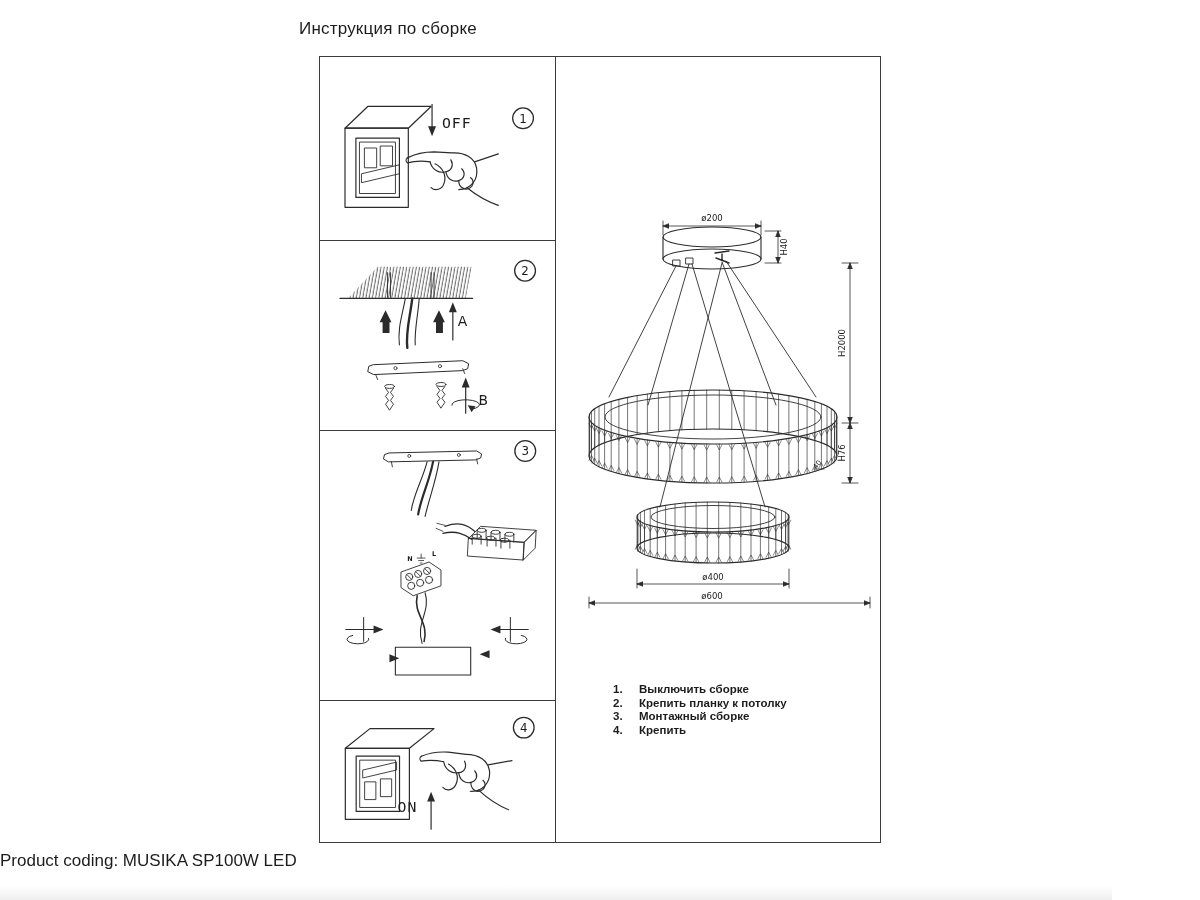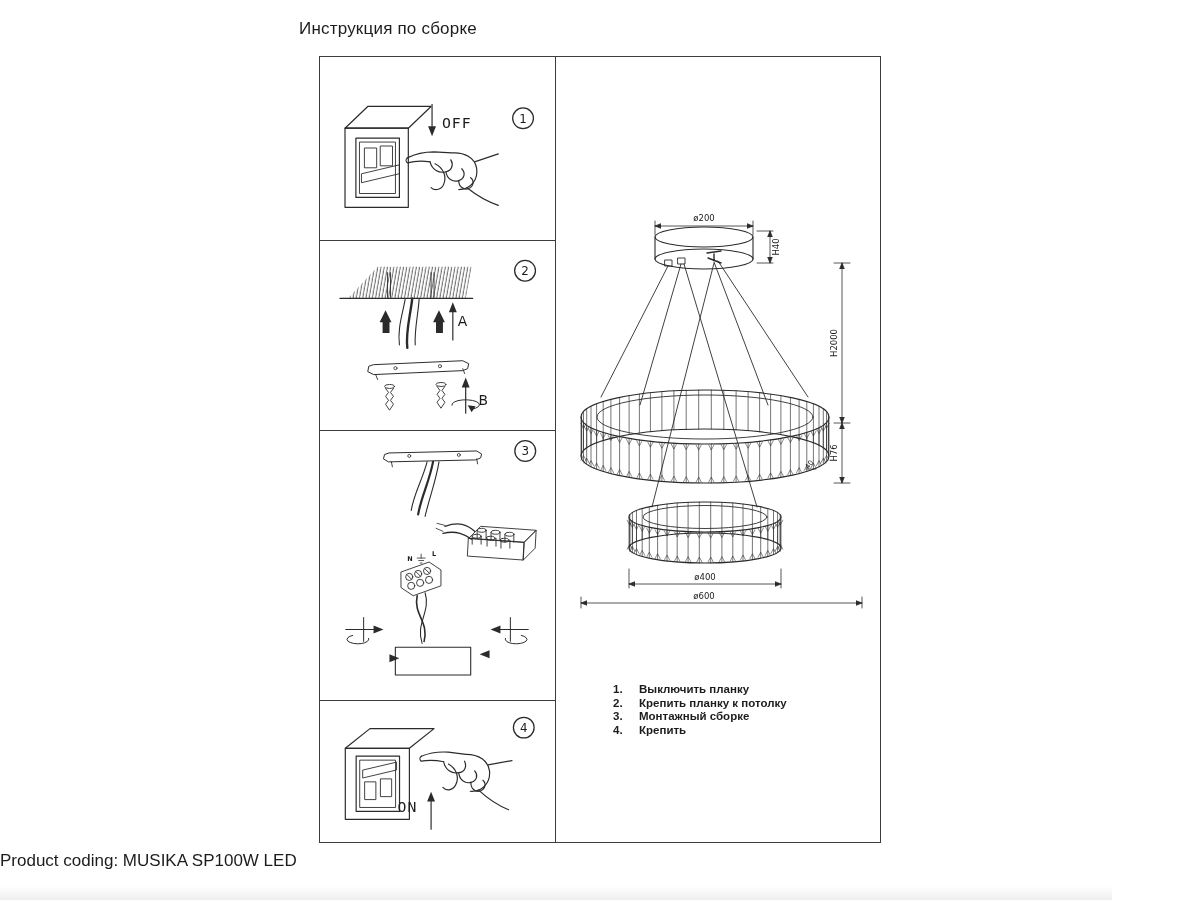--- a/index.html
+++ b/index.html
@@ -7,21 +7,21 @@
         font-family:"Liberation Sans",sans-serif;color:#1c1c1c;}
   .title{position:absolute;left:299px;top:19px;font-size:17px;letter-spacing:.2px;}
   .frame{position:absolute;left:319px;top:56px;width:562px;height:787px;
          border:1.6px solid #3c3c3c;box-sizing:border-box;}
   .col-left{position:absolute;left:0;top:0;width:236px;height:100%;
             border-right:1.4px solid #3c3c3c;box-sizing:border-box;}
   .panel{position:relative;width:100%;box-sizing:border-box;border-bottom:1.4px solid #3c3c3c;}
   .panel:last-child{border-bottom:none;}
   .p1{height:184px;} .p2{height:190px;} .p3{height:270px;} .p4{height:142px;}
   .panel svg,.col-right svg{display:block;}
-  .col-right{position:absolute;left:224px;top:0;width:323px;height:784px;}
+  .col-right{position:absolute;left:232px;top:0;width:323px;height:784px;}
   .steps{position:absolute;left:613px;top:683px;font-size:11.5px;font-weight:bold;
          line-height:13.5px;white-space:nowrap;}
   .step-row{display:flex;}
   .step-num{width:26px;}
   .footer{position:absolute;left:0;right:0;top:851px;text-align:left;font-size:17px;}
   .fade{position:absolute;left:0;right:0;bottom:0;height:14px;
         background:linear-gradient(#ffffff,#efefef);}
   text{fill:#1c1c1c;stroke:none;font-family:"DejaVu Sans",sans-serif;}
   .dimtxt{font-size:8.5px;}
   .lbltxt{font-size:14px;}
@@ -499,21 +499,21 @@
           <line x1="37" y1="546" x2="318" y2="546" marker-start="url(#arr)" marker-end="url(#arr)"></line>
           <text class="dimtxt" x="160" y="542" text-anchor="middle">ø600</text>
         </g>
       </svg>
     </div>
   </div>
 
   <div class="steps">
     <div class="step-row">
       <span class="step-num">1.</span>
-      <span class="step-text">Выключить планку</span>
+      <span class="step-text">Выключить сборке</span>
     </div>
     <div class="step-row">
       <span class="step-num">2.</span>
       <span class="step-text">Крепить планку к потолку</span>
     </div>
     <div class="step-row">
       <span class="step-num">3.</span>
       <span class="step-text">Монтажный сборке</span>
     </div>
     <div class="step-row">

